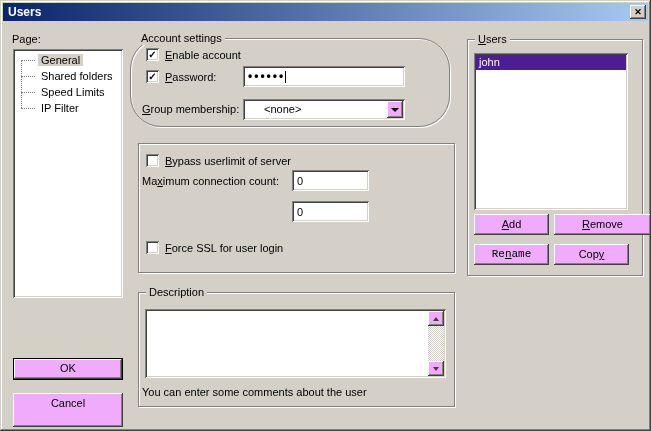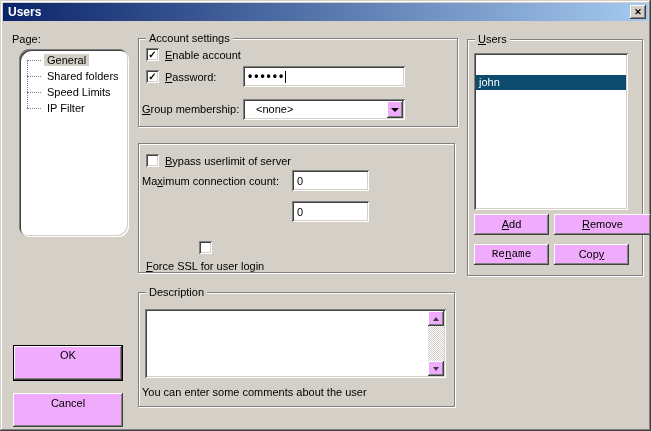--- a/index.html
+++ b/index.html
@@ -74,41 +74,41 @@
     border: none; outline: none;
     font: 11px "Liberation Sans", sans-serif;
     padding: 0 0 0 5px;
   }
   .pwfield { display: flex; align-items: center; padding-left: 5px; }
   .pwdots { font-size: 12px; font-weight: bold; letter-spacing: 2px; line-height: 17px; }
   .caret { width: 1px; height: 12px; background: #000; }
 
   
   .combo { }
-  .combo .combo-text { display: block; line-height: 21px; padding-left: 13px; }
+  .combo .combo-text { display: block; line-height: 21px; padding-left: 21px; }
   .combo .combo-btn {
     position: absolute; right: 2px; top: 2px; width: 16px; height: 17px;
     display: flex; align-items: center; justify-content: center;
   }
   .tri-down { width: 0; height: 0; border-left: 4px solid transparent; border-right: 4px solid transparent; border-top: 4px solid #000; }
   .tri-up   { width: 0; height: 0; border-left: 3px solid transparent; border-right: 3px solid transparent; border-bottom: 4px solid #404040; }
   .tri-down-s{ width: 0; height: 0; border-left: 3px solid transparent; border-right: 3px solid transparent; border-top: 4px solid #404040; }
 
   
   .page-list { padding-top: 3px; position: relative; }
   .tree-rail { position: absolute; left: 8px; top: 11px; height: 48px; width: 0; border-left: 1px dotted #808080; }
   .tree-row { height: 16px; display: flex; align-items: center; padding-left: 8px; }
   .tree-stub { width: 14px; height: 0; border-top: 1px dotted #808080; margin-right: 3px; flex: none; }
   .tree-label { padding: 0 3px; white-space: nowrap; }
   .tree-label.selected { background: #d4d0c8; }
 
   
   .users-list { padding: 2px; }
   .user-row { height: 15px; line-height: 15px; padding-left: 3px; }
-  .user-row.selected { background: #0c4a6e; color: #fff; margin-top: 20px; }
+  .user-row.selected { background: #4c1d95; color: #fff; }
 
   
   .descbox { position: absolute; }
   .descbox textarea {
     position: absolute; left: 2px; top: 2px; width: 281px; height: 65px;
     border: none; outline: none; resize: none; background: #fff;
     font: 11px "Liberation Sans", sans-serif; padding: 1px 2px;
   }
   .vscroll {
     position: absolute; right: 2px; top: 2px; bottom: 2px; width: 16px;
@@ -125,41 +125,41 @@
 <body>
 
 <div class="window">
 
   <div class="titlebar">
     <span class="titletext">Users</span>
     <span class="closebtn"><span>✕</span></span>
   </div>
 
   <span class="abs" style="left:12px; top:33px;">Page:</span>
-  <div class="abs sunken page-list" style="left:19px; top:49px; width:110px; height:188px;border-radius:11px;">
+  <div class="abs sunken page-list" style="left:13px; top:49px; width:110px; height:249px;">
     <span class="tree-rail"></span>
     <div class="tree-row">
       <span class="tree-stub"></span>
       <span class="tree-label selected">General</span>
     </div>
     <div class="tree-row">
       <span class="tree-stub"></span>
       <span class="tree-label">Shared folders</span>
     </div>
     <div class="tree-row">
       <span class="tree-stub"></span>
       <span class="tree-label">Speed Limits</span>
     </div>
     <div class="tree-row">
       <span class="tree-stub"></span>
       <span class="tree-label">IP Filter</span>
     </div>
   </div>
 
-  <div class="groupbox" style="left:138px; top:38px; width:320px; height:89px;">
+  <div class="groupbox" style="left:130px; top:38px; width:320px; height:89px;border-radius:31px;">
     <span class="group-title">Account settings</span>
   </div>
   <div class="abs checkrow" style="left:146px; top:48px;">
     <span class="checkbox">
         <span class="check">✓</span>
       </span>
     <span><span></span><span class="mn">E</span><span>nable account</span></span>
   </div>
   <div class="abs checkrow" style="left:146px; top:70px;">
     <span class="checkbox">
@@ -180,21 +180,21 @@
   </div>
 
   <div class="groupbox" style="left:138px; top:143px; width:317px; height:130px;"></div>
   <div class="abs checkrow" style="left:146px; top:154px;">
     <span class="checkbox"></span>
     <span><span></span><span class="mn">B</span><span>ypass userlimit of server</span></span>
   </div>
   <span class="abs" style="left:142px; top:175px;"><span>Ma</span><span class="mn">x</span><span>imum connection count:</span></span>
   <input class="abs sunken textfield" style="left: 292px; top: 170px; width: 77px; height: 21px;" value="0">
   <input class="abs sunken textfield" style="left: 292px; top: 201px; width: 77px; height: 21px;" value="0">
-  <div class="abs checkrow" style="left:146px; top:241px;flex-direction:column;">
+  <div class="abs checkrow" style="left:146px; top:241px;">
     <span class="checkbox"></span>
     <span><span></span><span class="mn">F</span><span>orce SSL for user login</span></span>
   </div>
 
   <div class="groupbox" style="left:138px; top:292px; width:317px; height:115px;">
     <span class="group-title">Description</span>
   </div>
   <div class="abs sunken descbox" style="left:145px; top:309px; width:301px; height:69px;">
     <textarea style=""></textarea>
     <div class="vscroll">
@@ -213,16 +213,16 @@
     <span class="group-title"><span></span><span class="mn">U</span><span>sers</span></span>
   </div>
   <div class="abs sunken users-list" style="left:474px; top:53px; width:154px; height:157px;">
     <div class="user-row selected">john</div>
   </div>
   <div class="abs raised btn" style="left:474px; top:214px; width:75px; height:21px;"><span></span><span class="mn">A</span><span>dd</span></div>
   <div class="abs raised btn" style="left:554px; top:214px; width:97px; height:21px;"><span></span><span class="mn">R</span><span>emove</span></div>
   <div class="abs raised btn" style="left:474px; top:244px; width:75px; height:21px;font-family:Liberation Mono, monospace;"><span>Re</span><span class="mn">n</span><span>ame</span></div>
   <div class="abs raised btn" style="left:554px; top:244px; width:75px; height:21px;"><span>Cop</span><span class="mn">y</span><span></span></div>
 
-  <div class="abs raised btn default" style="left:13px; top:345px; width:110px; height:36px;">OK</div>
+  <div class="abs raised btn default" style="left:13px; top:358px; width:110px; height:22px;">OK</div>
   <div class="abs raised btn" style="left:13px; top:393px; width:110px; height:34px;">Cancel</div>
 
 </div>
 
 </body></html>

